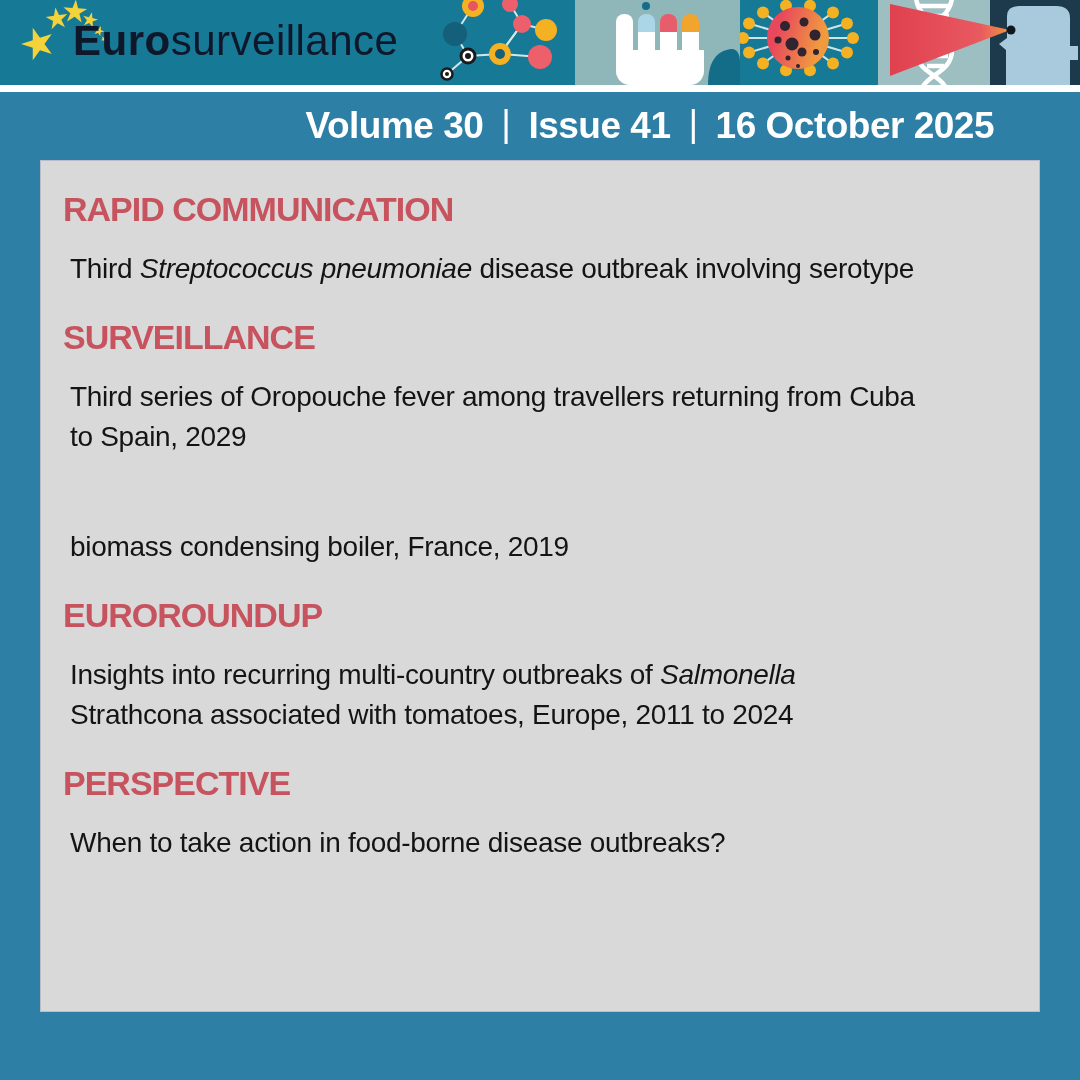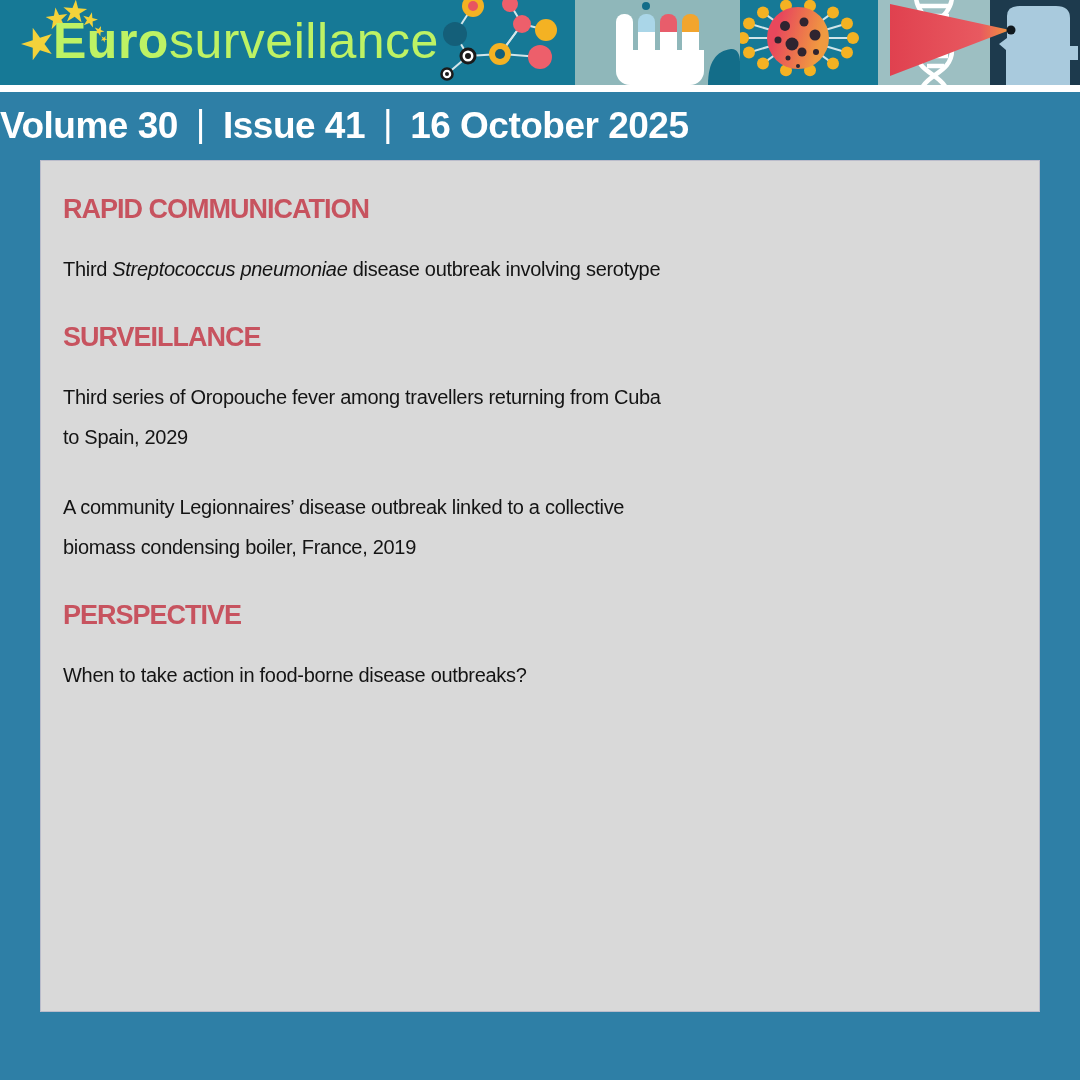--- a/index.html
+++ b/index.html
@@ -4,42 +4,42 @@
 <style>
   html,body{margin:0;padding:0;}
   body{width:1080px;height:1080px;overflow:hidden;
        font-family:"Liberation Sans","DejaVu Sans",sans-serif;}
   .page{position:relative;width:1080px;height:1080px;background:#2e7fa6;}
 
   
   .masthead{position:relative;width:1080px;height:85px;background:#167996;overflow:hidden;}
   .logo{position:absolute;left:0;top:0;width:430px;height:85px;}
   .stars-svg{position:absolute;left:0;top:0;}
-  .logo-text{position:absolute;left:53px;top:15px;font-size:50px;line-height:52px;
-             color:#bef264;letter-spacing:0.5px;white-space:nowrap;}
+  .logo-text{position:absolute;left:73px;top:15px;font-size:42px;line-height:52px;
+             color:#0f172a;letter-spacing:0.5px;white-space:nowrap;}
   .logo-bold{font-weight:700;}
   .logo-reg{font-weight:400;}
   .header-art{position:absolute;right:0;top:0;}
 
   
   .white-strip{width:1080px;height:7px;background:#ffffff;}
 
   
-  .issue-bar{width:994px;height:68px;display:flex;align-items:center;justify-content:flex-start;
+  .issue-bar{width:994px;height:68px;display:flex;align-items:center;justify-content:flex-end;
              color:#ffffff;font-size:37px;font-weight:700;letter-spacing:-0.5px;}
   .issue-bar .pipe{font-weight:400;margin:0 18px;position:relative;top:-2px;}
 
   
   .card{position:absolute;left:40px;top:160px;width:1000px;height:852px;
         background:#d9d9d9;border:1px solid #babccb;box-sizing:border-box;
         padding:30px 30px 0 22px;}
-  .section-heading{margin:0 0 22px 0;font-size:27px;line-height:36px;font-weight:700;
+  .section-heading{margin:0 0 22px 0;font-size:34px;line-height:36px;font-weight:700;
         letter-spacing:-1px;color:#c7535f;}
   .section + .section .section-heading{margin-top:24px;}
-  .article{margin:0 0 30px 0;font-size:20px;line-height:40px;letter-spacing:-0.3px;
+  .article{margin:0 0 30px 7px;font-size:28px;line-height:40px;letter-spacing:-0.3px;
         color:#141414;}
   .article i{font-style:italic;}
 </style>
 </head>
 <body>
 
 <div class="page">
 
   <header class="masthead">
     <div class="logo">
@@ -201,23 +201,27 @@
   <main class="card">
 
     <section class="section">
       <h2 class="section-heading">RAPID COMMUNICATION</h2>
       <p class="article"><span>Third </span><i>Streptococcus pneumoniae</i><span> disease outbreak involving serotype</span><br></p>
     </section>
 
     <section class="section">
       <h2 class="section-heading">SURVEILLANCE</h2>
       <p class="article"><span>Third series of Oropouche fever among travellers returning from Cuba</span><br><span>to Spain, 2029</span></p>
-      <p class="article"><span>A community Legionnaires’ disease outbreak linked to a collective</span><br><span>biomass condensing boiler, France, 2019</span></p>
-    </section>
-
+      <p class="article"><br><span>biomass condensing boiler, France, 2019</span></p>
+    </section>
+
+    <section class="section">
+      <h2 class="section-heading">EUROROUNDUP</h2>
+      <p class="article"><span>Insights into recurring multi-country outbreaks of </span><i>Salmonella</i><br><span>Strathcona associated with tomatoes, Europe, 2011 to 2024</span></p>
+    </section>
 
     <section class="section">
       <h2 class="section-heading">PERSPECTIVE</h2>
       <p class="article"><span>When to take action in food-borne disease outbreaks?</span></p>
     </section>
 
   </main>
 </div>
 
 </body></html>

